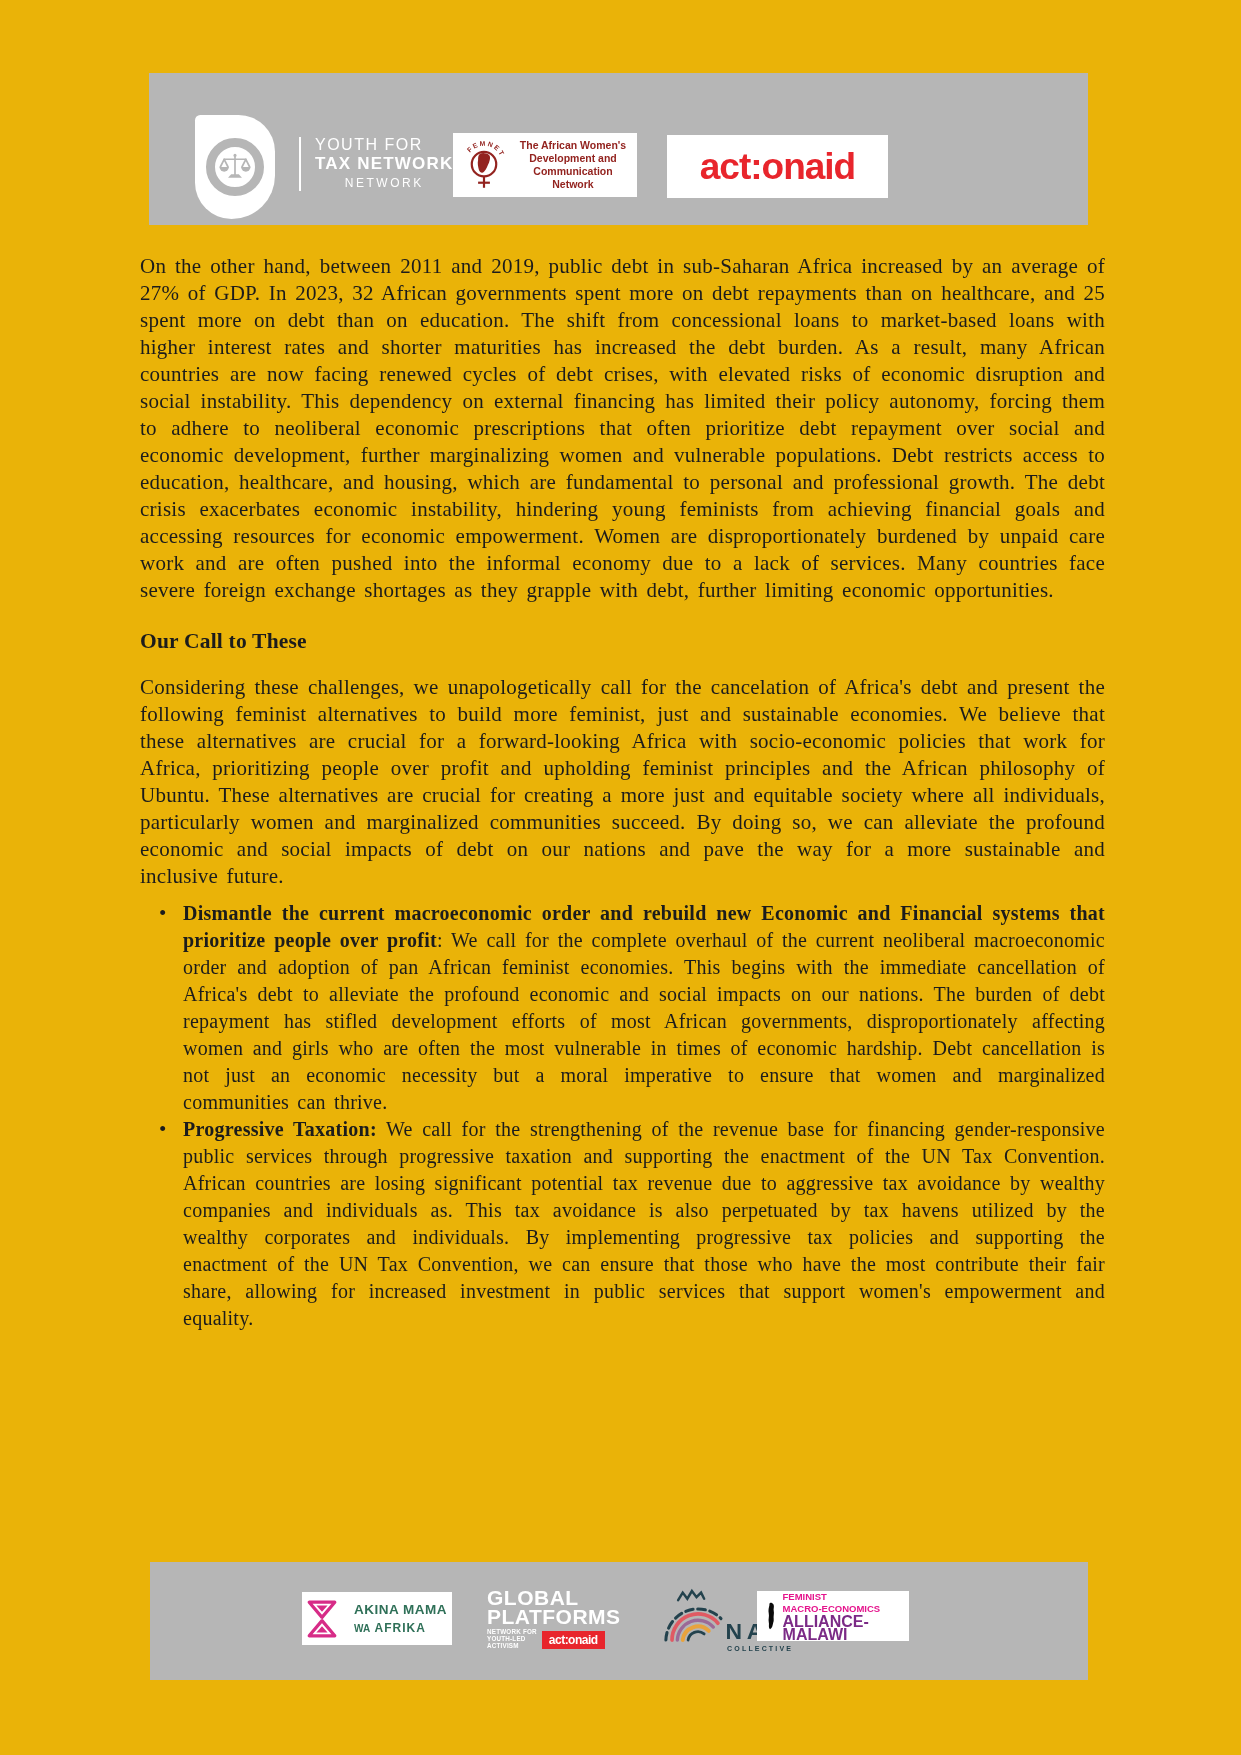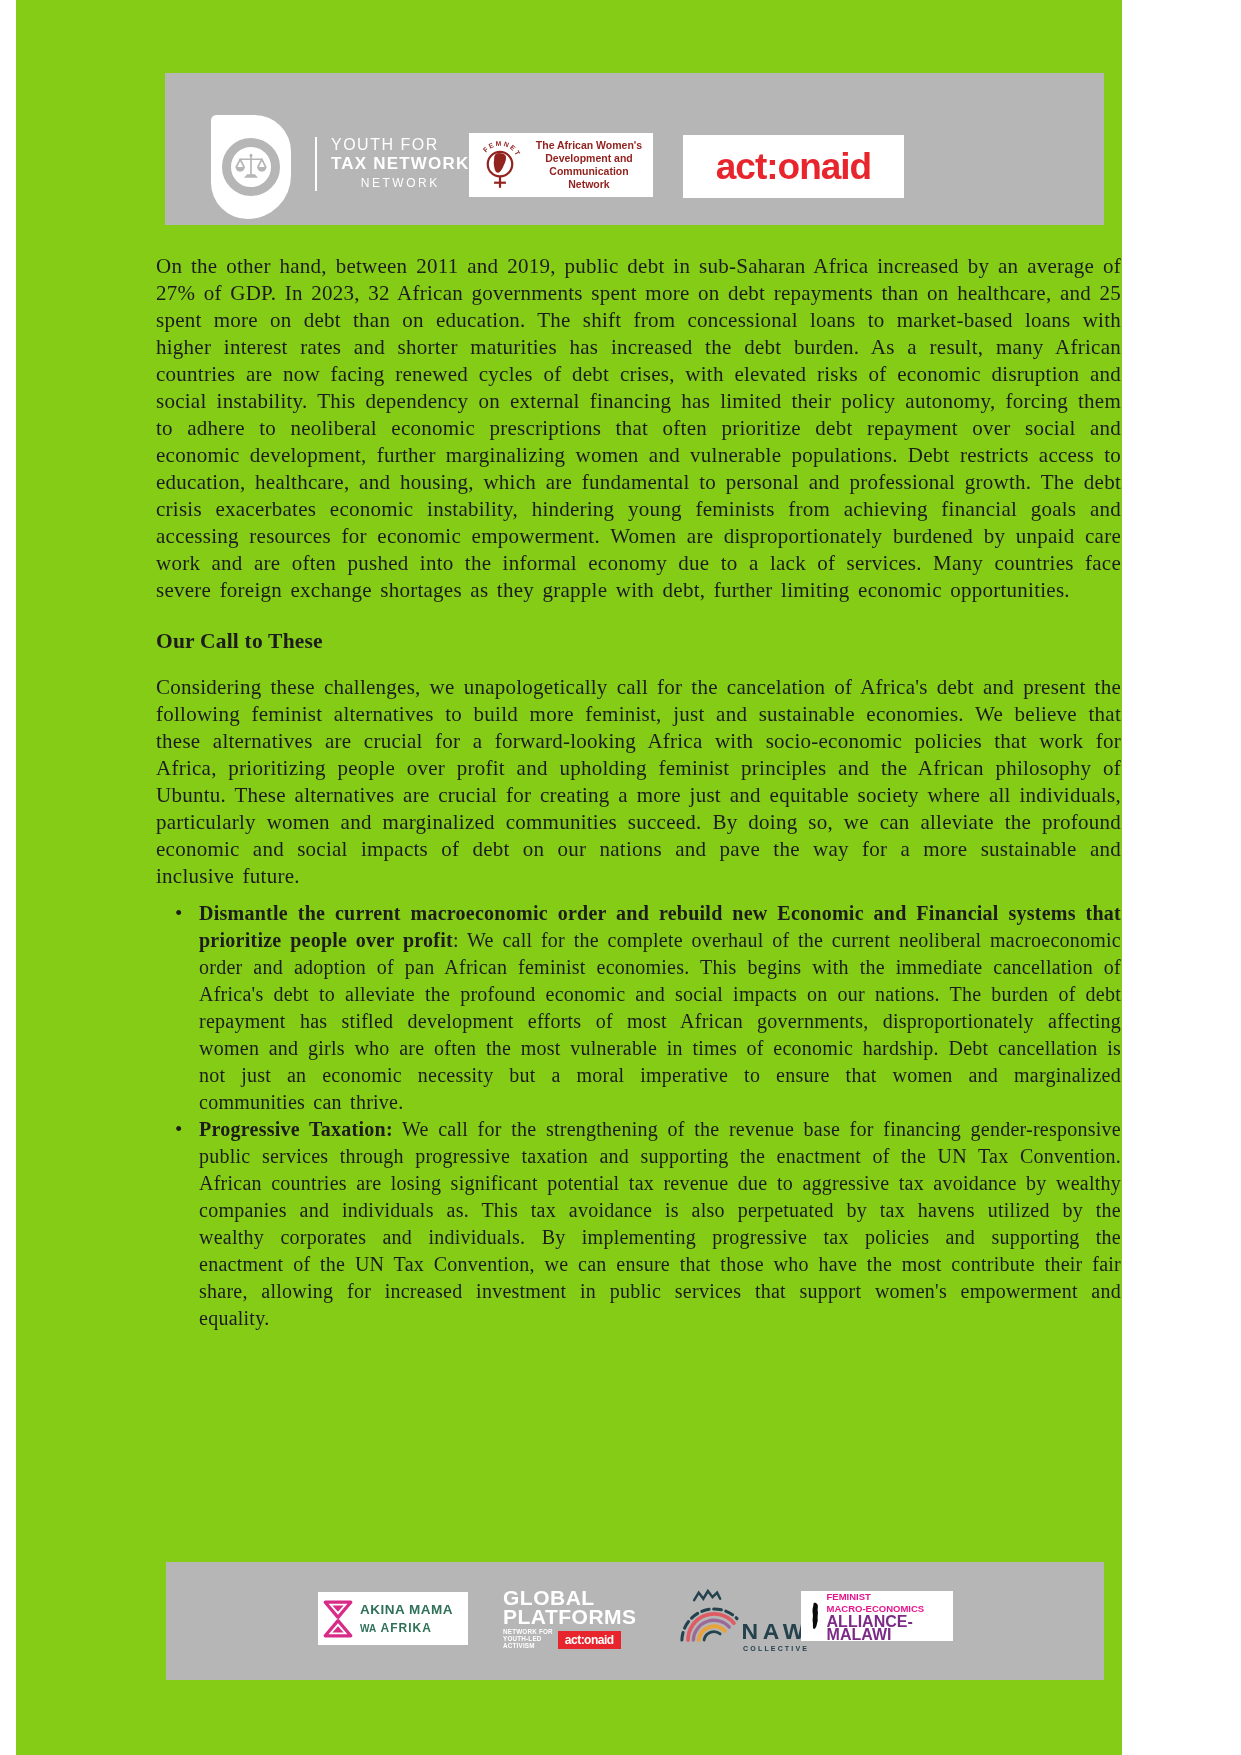--- a/index.html
+++ b/index.html
@@ -1,17 +1,17 @@
 <!DOCTYPE html>
 <html><head>
 <meta charset="utf-8">
 <style>
   html,body { margin:0; padding:0; background:#ffffff; }
-  .page { position:relative; width:1106px; height:1755px; background:#84cc16; overflow:hidden;
-          font-family:"Liberation Serif", serif;margin-left:16px; }
+  .page { position:relative; width:1241px; height:1755px; background:#eab308; overflow:hidden;
+          font-family:"Liberation Serif", serif; }
 
   
   .banner { position:absolute; background:#b6b6b6; }
   .header-banner { left:149px; top:73px; width:939px; height:152px; }
   .footer-banner { left:150px; top:1562px; width:938px; height:118px; }
 
   
   .ytjn-drop { position:absolute; left:46px; top:42px; width:80px; height:104px;
                background:#ffffff; border-radius:6px 42px 50px 42px;
                display:flex; align-items:center; justify-content:center; }
@@ -50,36 +50,36 @@
   #heading { position:absolute; left:0; top:629px; margin:0; font-size:21.5px; font-weight:bold;
              letter-spacing:0.2px; }
   #para2 { top:674px; }
   #list { position:absolute; left:43px; top:900px; width:922px; margin:0; padding:0; list-style:none; }
   #list li { position:relative; font-size:20px; line-height:27px; text-align:justify;
              word-spacing:3px; letter-spacing:0.25px; }
   #list li::before { content:"\2022"; position:absolute; left:-24px; top:0; font-size:21px; }
 
   
   .akina-box { position:absolute; left:152px; top:30px; width:150px; height:53px; background:#ffffff;
-               display:flex; align-items:center; gap:6px; padding:0 4px; box-sizing:border-box; }
+               display:flex; align-items:center; gap:16px; padding:0 4px; box-sizing:border-box; }
   .akina-text { font-family:"Liberation Sans", sans-serif; font-weight:bold; color:#2f7058; }
   .ak-l1 { font-size:13.5px; line-height:16px; letter-spacing:0.5px; }
   .ak-wa { font-size:10px; }
   .ak-af { font-size:12px; letter-spacing:1px; }
 
   .gp { position:absolute; left:337px; top:26px; width:160px; color:#ffffff;
         font-family:"Liberation Sans", sans-serif; font-weight:bold; }
   .gp-l1, .gp-l2 { font-size:21px; line-height:19px; letter-spacing:0.5px; }
   .gp-row { display:flex; align-items:flex-end; gap:5px; margin-top:3px; }
   .gp-sub { font-size:6.3px; line-height:6.8px; letter-spacing:0.2px; }
   .gp-aa { background:#e8252c; color:#ffffff; font-size:12px; padding:2px 7px; letter-spacing:-0.5px; }
 
   .nawi { position:absolute; left:505px; top:26px; }
 
-  .femam-box { position:absolute; left:635px; top:29px; width:152px; height:50px; background:#ffffff;
+  .femam-box { position:absolute; left:607px; top:29px; width:152px; height:50px; background:#ffffff;
                display:flex; align-items:center; gap:5px; padding:0 8px; box-sizing:border-box;
                font-family:"Liberation Sans", sans-serif; font-weight:bold; }
   .fm-p { font-size:9.5px; line-height:11.5px; color:#e5148c; }
   .fm-v { font-size:16px; line-height:13px; color:#7b2a86; margin-top:1px; }
 </style>
 </head>
 <body>
 
 <div class="page">
 

